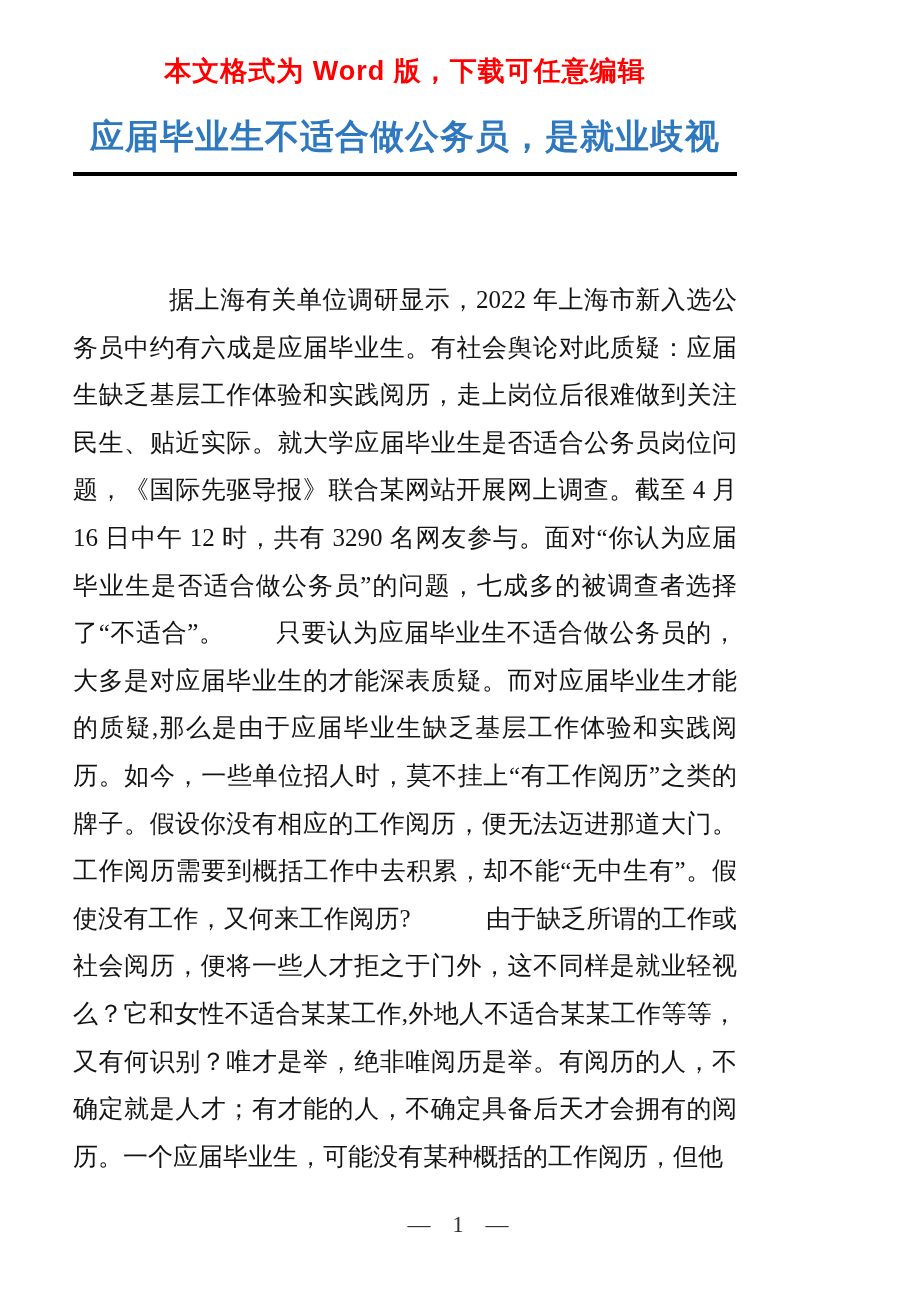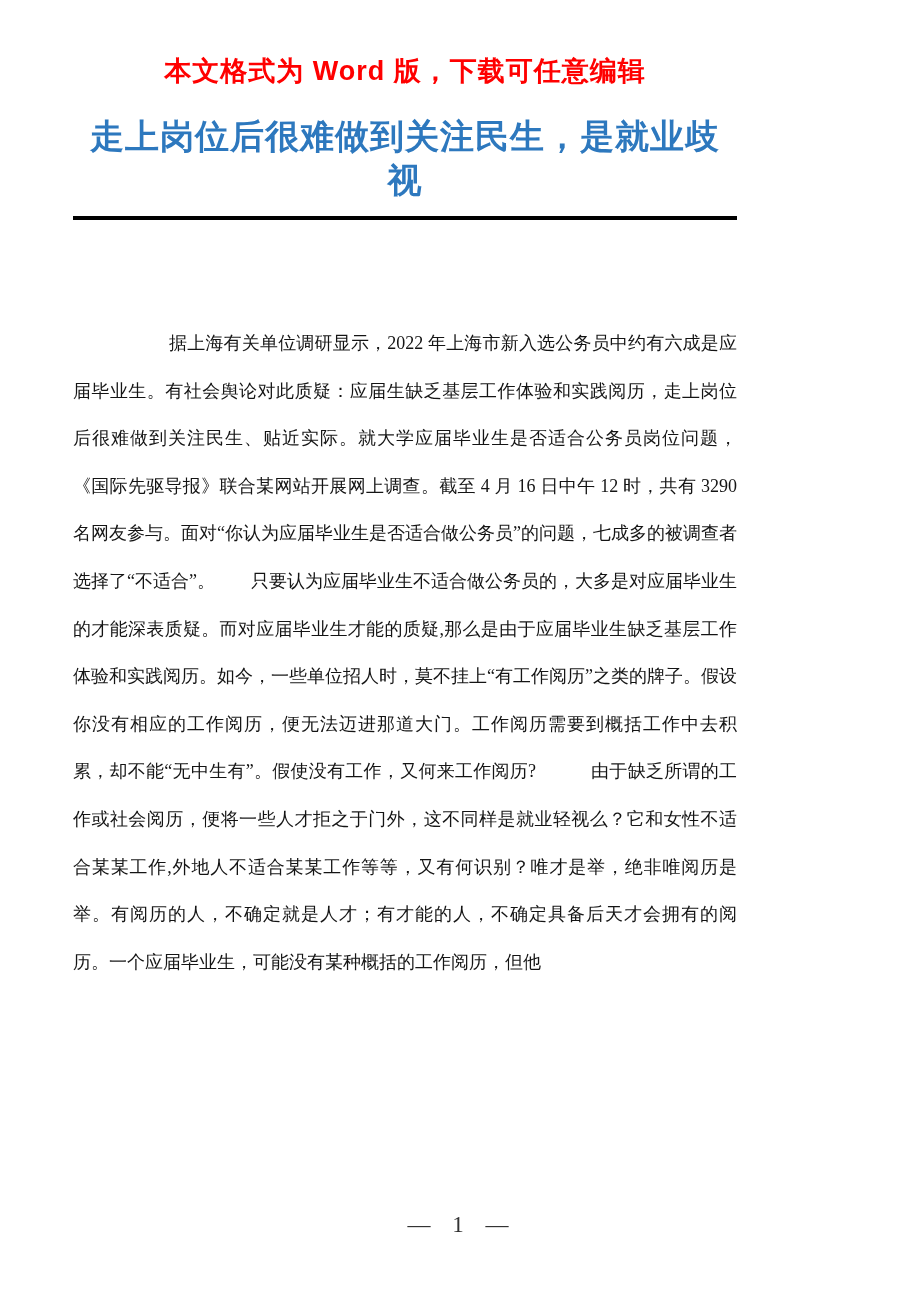--- a/index.html
+++ b/index.html
@@ -39,21 +39,21 @@
     color: var(--title-blue, #2d78be);
     letter-spacing: 1px;
   }
   .divider {
     margin-top: 14px;
     height: 0;
     border-bottom: 4px solid var(--divider-black, #000000);
   }
   .body-text {
     margin: 100px 0 0 0;
-    font-size: 18px;
+    font-size: 25px;
     line-height: 47.6px;
     text-align: justify;
     text-indent: 96px;
     color: var(--body-black, #141414);
     word-break: break-all;
   }
   .page-number {
     position: absolute;
     left: 0;
     right: 0;
@@ -64,18 +64,18 @@
     letter-spacing: 4px;
     word-spacing: 8px;
   }
 </style>
 </head>
 <body>
 
 <div class="page">
   <div class="content">
     <div class="notice">本文格式为 Word 版，下载可任意编辑</div>
-    <h1 class="title">走上岗位后很难做到关注民生，是就业歧视</h1>
+    <h1 class="title">应届毕业生不适合做公务员，是就业歧视</h1>
     <div class="divider"></div>
     <p class="body-text">据上海有关单位调研显示，2022 年上海市新入选公务员中约有六成是应届毕业生。有社会舆论对此质疑：应届生缺乏基层工作体验和实践阅历，走上岗位后很难做到关注民生、贴近实际。就大学应届毕业生是否适合公务员岗位问题，《国际先驱导报》联合某网站开展网上调查。截至 4 月 16 日中午 12 时，共有 3290 名网友参与。面对“你认为应届毕业生是否适合做公务员”的问题，七成多的被调查者选择了“不适合”。　　只要认为应届毕业生不适合做公务员的，大多是对应届毕业生的才能深表质疑。而对应届毕业生才能的质疑,那么是由于应届毕业生缺乏基层工作体验和实践阅历。如今，一些单位招人时，莫不挂上“有工作阅历”之类的牌子。假设你没有相应的工作阅历，便无法迈进那道大门。工作阅历需要到概括工作中去积累，却不能“无中生有”。假使没有工作，又何来工作阅历?　　　由于缺乏所谓的工作或社会阅历，便将一些人才拒之于门外，这不同样是就业轻视么？它和女性不适合某某工作,外地人不适合某某工作等等，又有何识别？唯才是举，绝非唯阅历是举。有阅历的人，不确定就是人才；有才能的人，不确定具备后天才会拥有的阅历。一个应届毕业生，可能没有某种概括的工作阅历，但他</p>
   </div>
   <div class="page-number">— 1 —</div>
 </div>
 
 </body></html>

